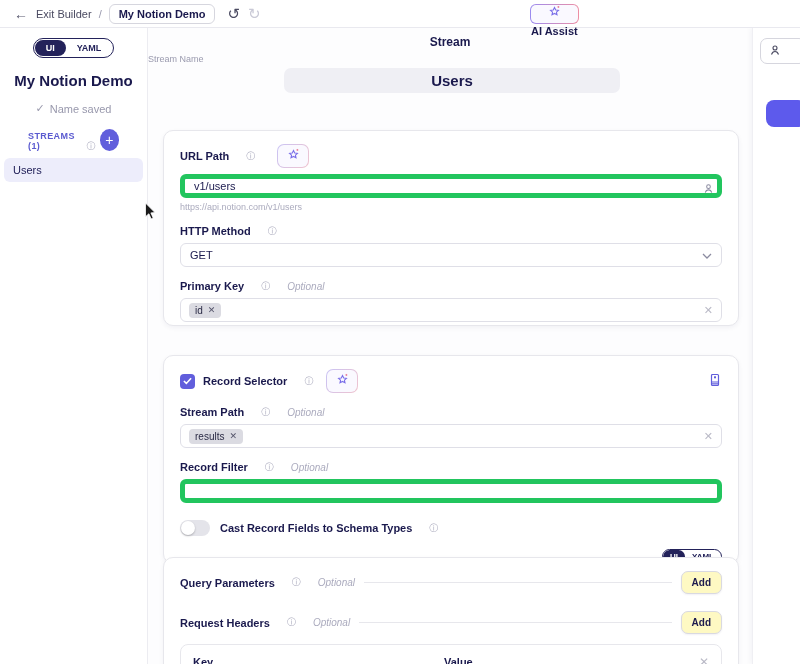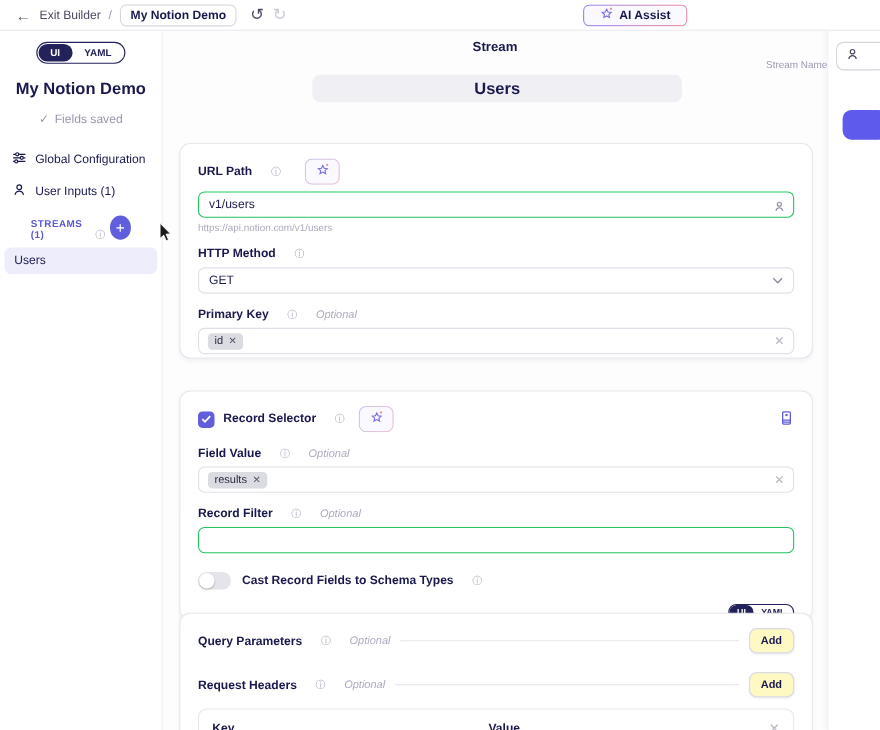--- a/index.html
+++ b/index.html
@@ -20,25 +20,25 @@
   .exit-label { font-size:11px; color:#4A4A61; cursor:pointer; }
   .crumb-sep { font-size:11px; color:#9A9AAE; margin:0 7px; }
   .name-pill {
     border:1px solid #D6D6DE; border-radius:6px; padding:3px 9px;
     font-size:11px; font-weight:bold; color:#1A194D; background:#fff;
   }
   .undo-icon { margin-left:12px; font-size:15px; color:#4A4A61; cursor:pointer; line-height:1; }
   .redo-icon { margin-left:8px; font-size:15px; color:#C9C9D6; line-height:1; }
   .ai-assist {
     position:absolute; left:530px; top:4px; height:20px;
-    display:flex; align-items:center; gap:5px; padding:0 14px;
+    display:flex; align-items:center; gap:5px; padding:0 0;
     border-radius:6px; border:1px solid transparent;
     background:linear-gradient(#FAF9FF,#FAF9FF) padding-box,
                linear-gradient(90deg,#9B8BF0,#EE8FA4) border-box;
-    font-size:11px; font-weight:bold; color:#1A194D; cursor:pointer;
+    font-size:11px; font-weight:bold; color:#1A194D; cursor:pointer;flex-direction:column;
   }
   
   .sidebar {
     position:absolute; top:28px; left:0; width:148px; height:636px;
     background:#fff; border-right:1px solid #ECECF1;
   }
   .view-toggle {
     margin:10px auto 0; width:max-content; display:flex;
     border:1.5px solid #23225A; border-radius:11px; padding:1px; background:#fff;
   }
@@ -55,21 +55,21 @@
     background:#615EDC; color:#fff; border:none; font-size:14px; line-height:20px;
     text-align:center; cursor:pointer;
   }
   .stream-item {
     margin:7px 4px 0; background:#EDEDFB; border-radius:6px;
     padding:6px 9px; font-size:11px; color:#23225A; cursor:pointer;
   }
   
   .main { position:absolute; top:28px; left:148px; width:604px; height:636px; background:#FDFDFE; }
   .stream-title { position:absolute; top:7px; width:100%; text-align:center; font-size:12px; font-weight:bold; }
-  .stream-name-label { position:absolute; top:26px; width:100%; text-align:right; font-size:9px; color:#9A9AAE; }
+  .stream-name-label { position:absolute; top:26px; width:100%; text-align:left; font-size:9px; color:#9A9AAE; }
   .stream-name-input {
     position:absolute; top:40px; left:136px; width:336px; height:25px;
     background:#EFEFF4; border:none; border-radius:7px; text-align:center;
     font-family:inherit; font-weight:bold; font-size:15px; color:#1A194D;
   }
   .tabs { position:absolute; top:76px; left:0; width:100%; height:22px; display:flex; justify-content:center; align-items:flex-start; gap:22px; }
   .tab { font-size:11px; color:#3F3F57; padding-bottom:6px; position:relative; cursor:pointer; }
   .tab.active::after { content:""; position:absolute; left:-4px; right:-4px; bottom:0; height:3px; background:#FFA23E; border-radius:2px; }
   .tab-icon-btn { background:none; border:none; cursor:pointer; padding:0; margin-top:-1px; }
   
@@ -85,21 +85,21 @@
   .info-icon { font-size:9px; color:#ABABBE; font-weight:normal; line-height:1; }
   .optional { font-size:10px; color:#ABABBE; font-style:italic; font-weight:normal; }
   .sparkle-btn {
     width:32px; height:24px; display:flex; align-items:center; justify-content:center;
     border-radius:7px; border:1px solid transparent; cursor:pointer; margin-left:5px;
     background:linear-gradient(#FAF9FF,#FAF9FF) padding-box,
                linear-gradient(120deg,#C9C4F5,#F0C3CE) border-box;
   }
   .input-wrap { position:relative; margin-top:6px; }
   .text-input {
-    width:100%; height:24px; border:1px solid #22c55e; border-radius:6px;
+    width:100%; height:24px; border:5px solid #22c55e; border-radius:6px;
     font-size:11px; color:#1A194D; padding:0 26px 0 9px; font-family:inherit; background:#fff;
   }
   .input-user-icon { position:absolute; right:8px; top:6px; }
   .hint { font-size:9px; color:#ABABBE; margin-top:4px; }
   .gap { margin-top:13px; }
   .select {
     margin-top:6px; height:24px; border:1px solid #DFDFE7; border-radius:6px;
     display:flex; align-items:center; justify-content:space-between;
     padding:0 9px; font-size:11px; background:#fff; cursor:pointer;
   }
@@ -171,43 +171,21 @@
 </div>
 
 <div class="sidebar">
   <div class="view-toggle">
     <span class="vt-seg active">UI</span>
     <span class="vt-seg">YAML</span>
   </div>
   <div class="sb-title">My Notion Demo</div>
   <div class="draft-row">
     <span>✓</span>
-    <span>Fields saved</span>
-  </div>
-  <div class="sb-nav">
-    <div class="sb-nav-item">
-      <span>
-        <svg width="13" height="13" viewBox="0 0 14 14" fill="none" stroke="#1A194D" stroke-width="1.2">
-            <path d="M1 3.5h12M1 7h12M1 10.5h12"></path>
-            <circle cx="5" cy="3.5" r="1.5" fill="#fff"></circle>
-            <circle cx="9.5" cy="7" r="1.5" fill="#fff"></circle>
-            <circle cx="4" cy="10.5" r="1.5" fill="#fff"></circle>
-          </svg>
-      </span>
-      <span>Global Configuration</span>
-    </div>
-    <div class="sb-nav-item">
-      <span>
-        <svg width="13" height="13" viewBox="0 0 14 14" fill="none" stroke="#1A194D" stroke-width="1.2">
-            <circle cx="7" cy="4.5" r="2.3"></circle>
-            <path d="M2.8 12c.7-2.4 2.3-3.6 4.2-3.6s3.5 1.2 4.2 3.6"></path>
-          </svg>
-      </span>
-      <span>User Inputs (1)</span>
-    </div>
+    <span>Name saved</span>
   </div>
   <div class="streams-row">
     <span class="streams-label">STREAMS (1)</span>
     <span class="info-icon">ⓘ</span>
     <button class="plus-btn">+</button>
   </div>
   <div class="stream-item">Users</div>
 </div>
 
 <div class="main">
@@ -287,21 +265,21 @@
         <span>
           <svg width="14" height="14" viewBox="0 0 14 14" fill="none" stroke="#615EDC" stroke-width="1.2">
               <rect x="3.5" y="1.5" width="7" height="11" rx="1"></rect>
               <path d="M3.5 9h7M3.5 10.8h7"></path>
               <rect x="6" y="3.3" width="2" height="2" fill="#615EDC" stroke="none"></rect>
             </svg>
         </span>
       </button>
     </div>
     <div class="label-row gap">
-      <span>Field Value</span>
+      <span>Stream Path</span>
       <span class="info-icon">ⓘ</span>
       <span class="optional">Optional</span>
     </div>
     <div class="tag-input">
       <span class="chip">
         <span>results</span>
         <span class="chip-x">✕</span>
       </span>
       <span class="clear-x">✕</span>
     </div>

